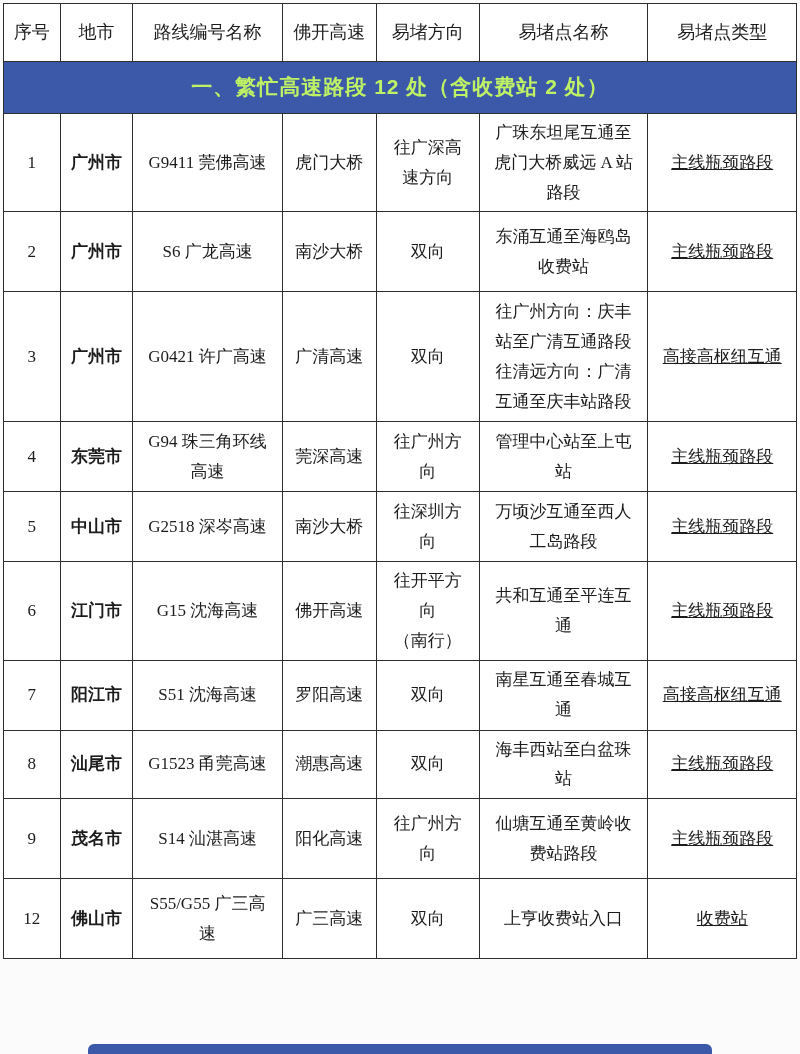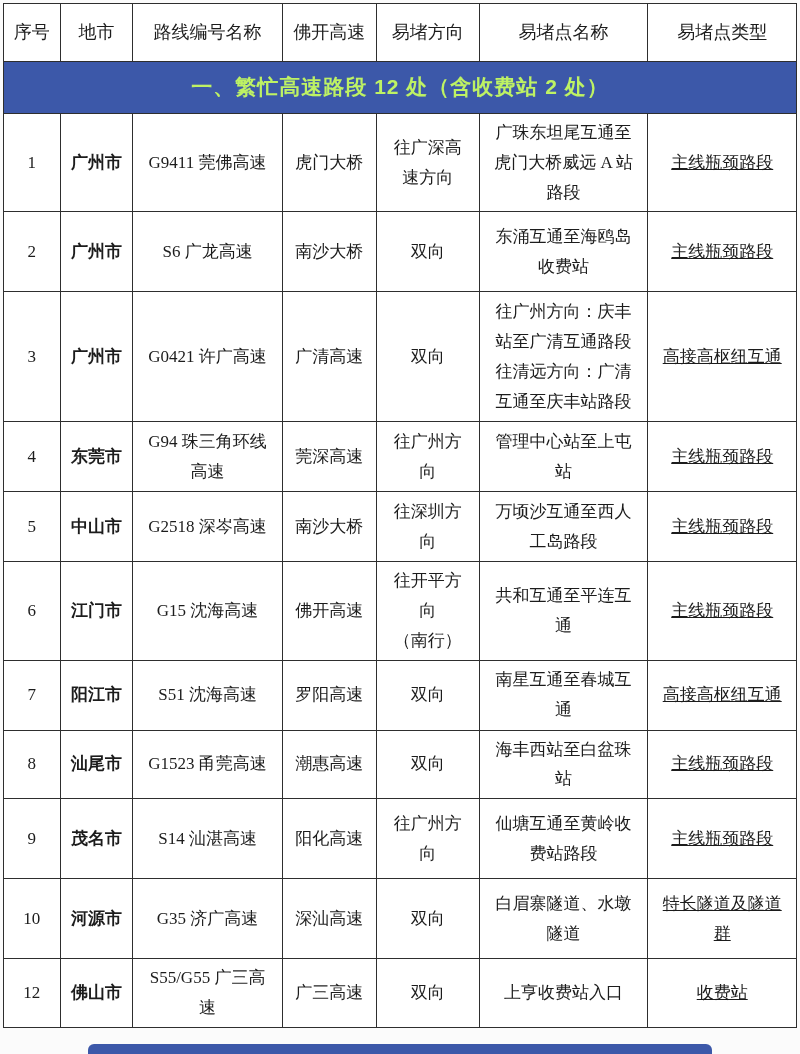--- a/index.html
+++ b/index.html
@@ -179,29 +179,20 @@
         <tr>
           <td class="col-no">9</td>
           <td class="col-city">茂名市</td>
           <td class="col-route">S14 汕湛高速</td>
           <td class="col-section">阳化高速</td>
           <td class="col-direction">往广州方向</td>
           <td class="col-point">仙塘互通至黄岭收费站路段</td>
           <td class="col-type">主线瓶颈路段</td>
         </tr>
         <tr>
-          <td class="col-no">10</td>
-          <td class="col-city">河源市</td>
-          <td class="col-route">G35 济广高速</td>
-          <td class="col-section">深汕高速</td>
-          <td class="col-direction">双向</td>
-          <td class="col-point">白眉寨隧道、水墩隧道</td>
-          <td class="col-type">特长隧道及隧道群</td>
-        </tr>
-        <tr>
           <td class="col-no">12</td>
           <td class="col-city">佛山市</td>
           <td class="col-route">S55/G55 广三高速</td>
           <td class="col-section">广三高速</td>
           <td class="col-direction">双向</td>
           <td class="col-point">上亨收费站入口</td>
           <td class="col-type">收费站</td>
         </tr>
       </tbody>
   </table>

